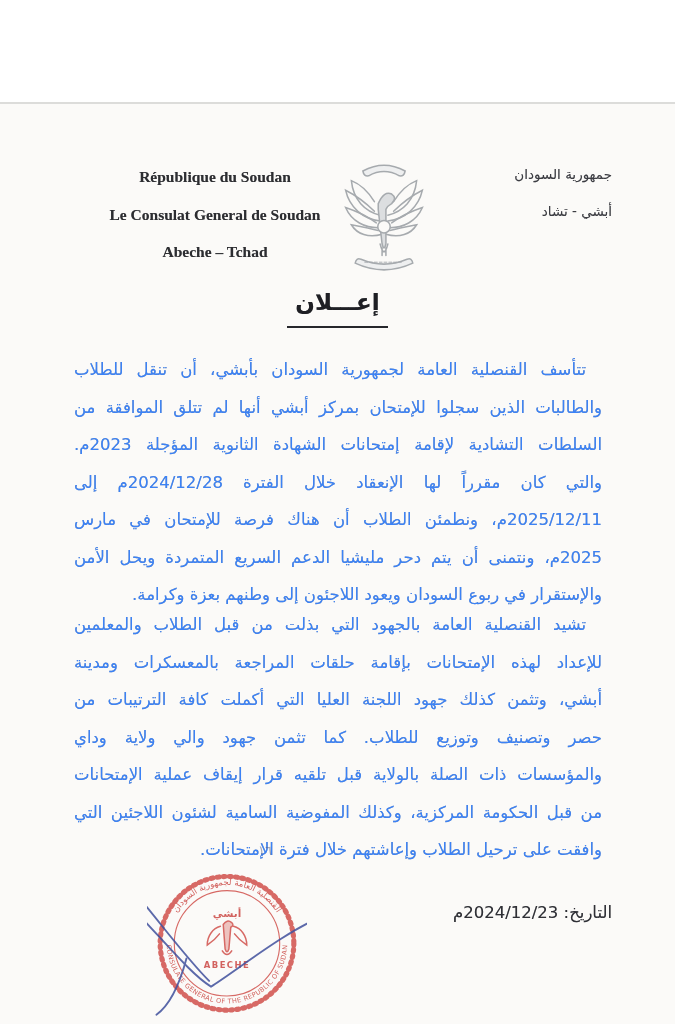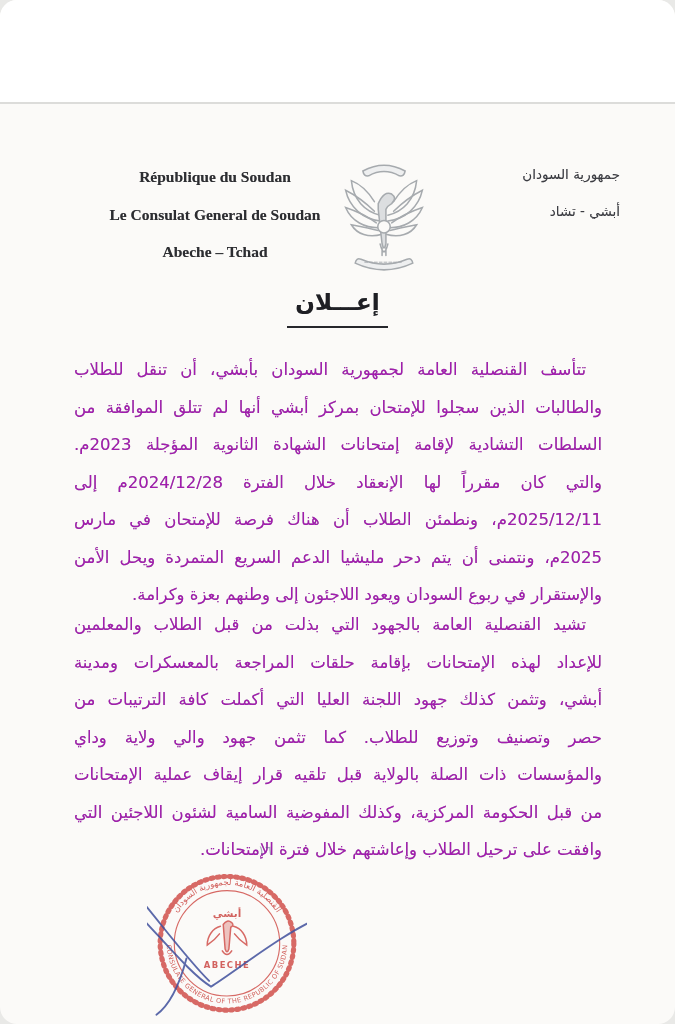--- a/index.html
+++ b/index.html
@@ -1,47 +1,47 @@
 <!DOCTYPE html>
 <html><head>
 <meta charset="utf-8">
 <style>
   html,body{margin:0;padding:0;background:#e9e9e7;}
   .page{
     position:relative;width:675px;height:1024px;margin:0 auto;
     background:#fbfaf8;overflow:hidden;
-    font-family:"DejaVu Sans",sans-serif;color:#35363c;border-radius:17px;
+    font-family:"DejaVu Sans",sans-serif;color:#35363c;
   }
   .top-strip{position:absolute;left:0;top:0;width:675px;height:102px;background:#ffffff;}
   .page-edge-line{position:absolute;left:0;top:102px;width:675px;height:2px;background:#dcdcda;}
 
   
   .header-fr{
     position:absolute;left:84px;top:158px;width:262px;text-align:center;
     font-family:"Liberation Serif",serif;font-weight:bold;font-size:15.5px;
     line-height:37.5px;color:#2c2d31;text-shadow:0 0 .6px rgba(44,45,49,.45);
   }
   .header-ar{
-    position:absolute;right:55px;top:156px;width:190px;text-align:right;direction:rtl;
+    position:absolute;right:63px;top:156px;width:190px;text-align:right;direction:rtl;
     font-size:13.5px;line-height:37px;color:#3c3d43;text-shadow:0 0 .5px rgba(60,61,67,.35);
   }
   .emblem{position:absolute;left:336px;top:154px;width:96px;height:130px;opacity:.85;}
 
   
   .title-wrap{position:absolute;left:0;top:289px;width:675px;text-align:center;}
   .title{
     display:inline-block;direction:rtl;font-weight:bold;font-size:23px;color:#1e1f24;
     border-bottom:2.5px solid #26272c;padding:0 8px 11px 8px;
     text-shadow:0 0 .6px rgba(30,31,36,.5);
   }
 
   
   .para{
     position:absolute;left:74px;width:528px;direction:rtl;
-    font-size:16.5px;line-height:37.5px;color:#a21caf;
+    font-size:16.5px;line-height:37.5px;color:#3b82f6;
     text-shadow:0 0 .55px rgba(45,46,52,.4);
   }
   .para1{top:351px;}
   .para2{top:606px;}
   .pline{text-align:justify;text-align-last:justify;white-space:normal;}
   .pline.last{text-align:left;text-align-last:right;}
   .pline.indent{padding-right:16px;}
 
   .margin-mark{
     position:absolute;left:258px;top:843px;font-size:13px;
@@ -155,14 +155,15 @@
       <text x="85" y="106" font-size="9" fill="#c9403c" text-anchor="middle" letter-spacing="1.5" font-weight="bold" font-family="DejaVu Sans, sans-serif">ABECHE</text>
     </g>
 
     <g fill="none" stroke="#3f4f9c" stroke-width="2" stroke-linecap="round" opacity="0.85">
       <path d="M-14,44 C 22,82 48,114 68,126 C 94,110 148,66 190,50"></path>
       <path d="M-8,32 C 20,66 44,98 66,120"></path>
       <path d="M42,96 C 34,126 24,146 10,156"></path>
     </g>
   </svg>
 
+  <div class="date-line">التاريخ: 2024/12/23م</div>
 
 </div>
 
 </body></html>

